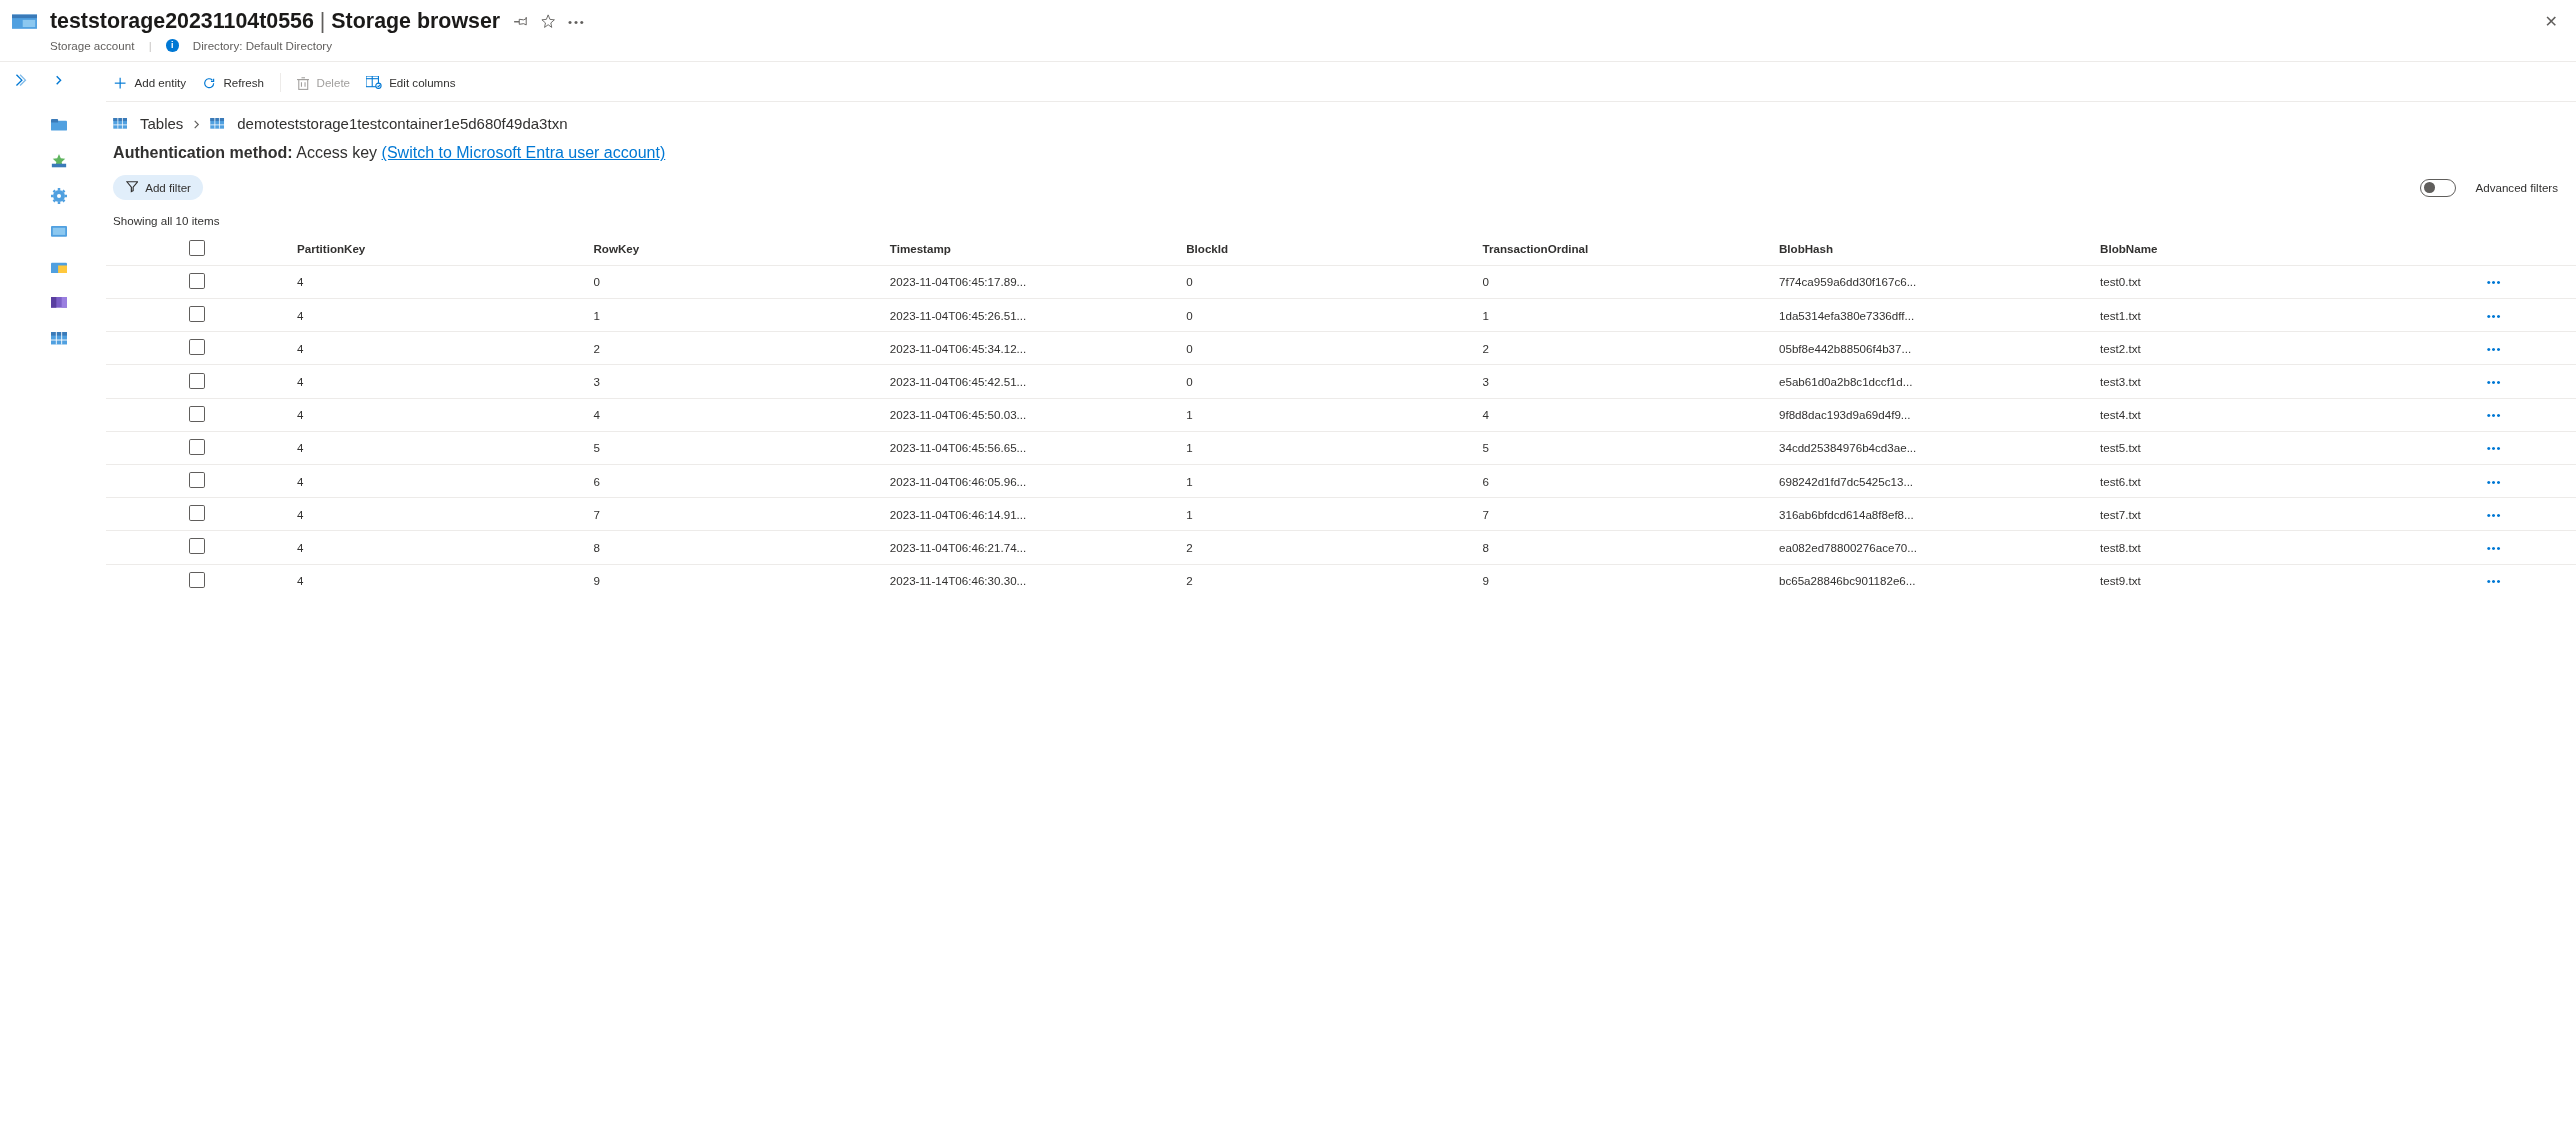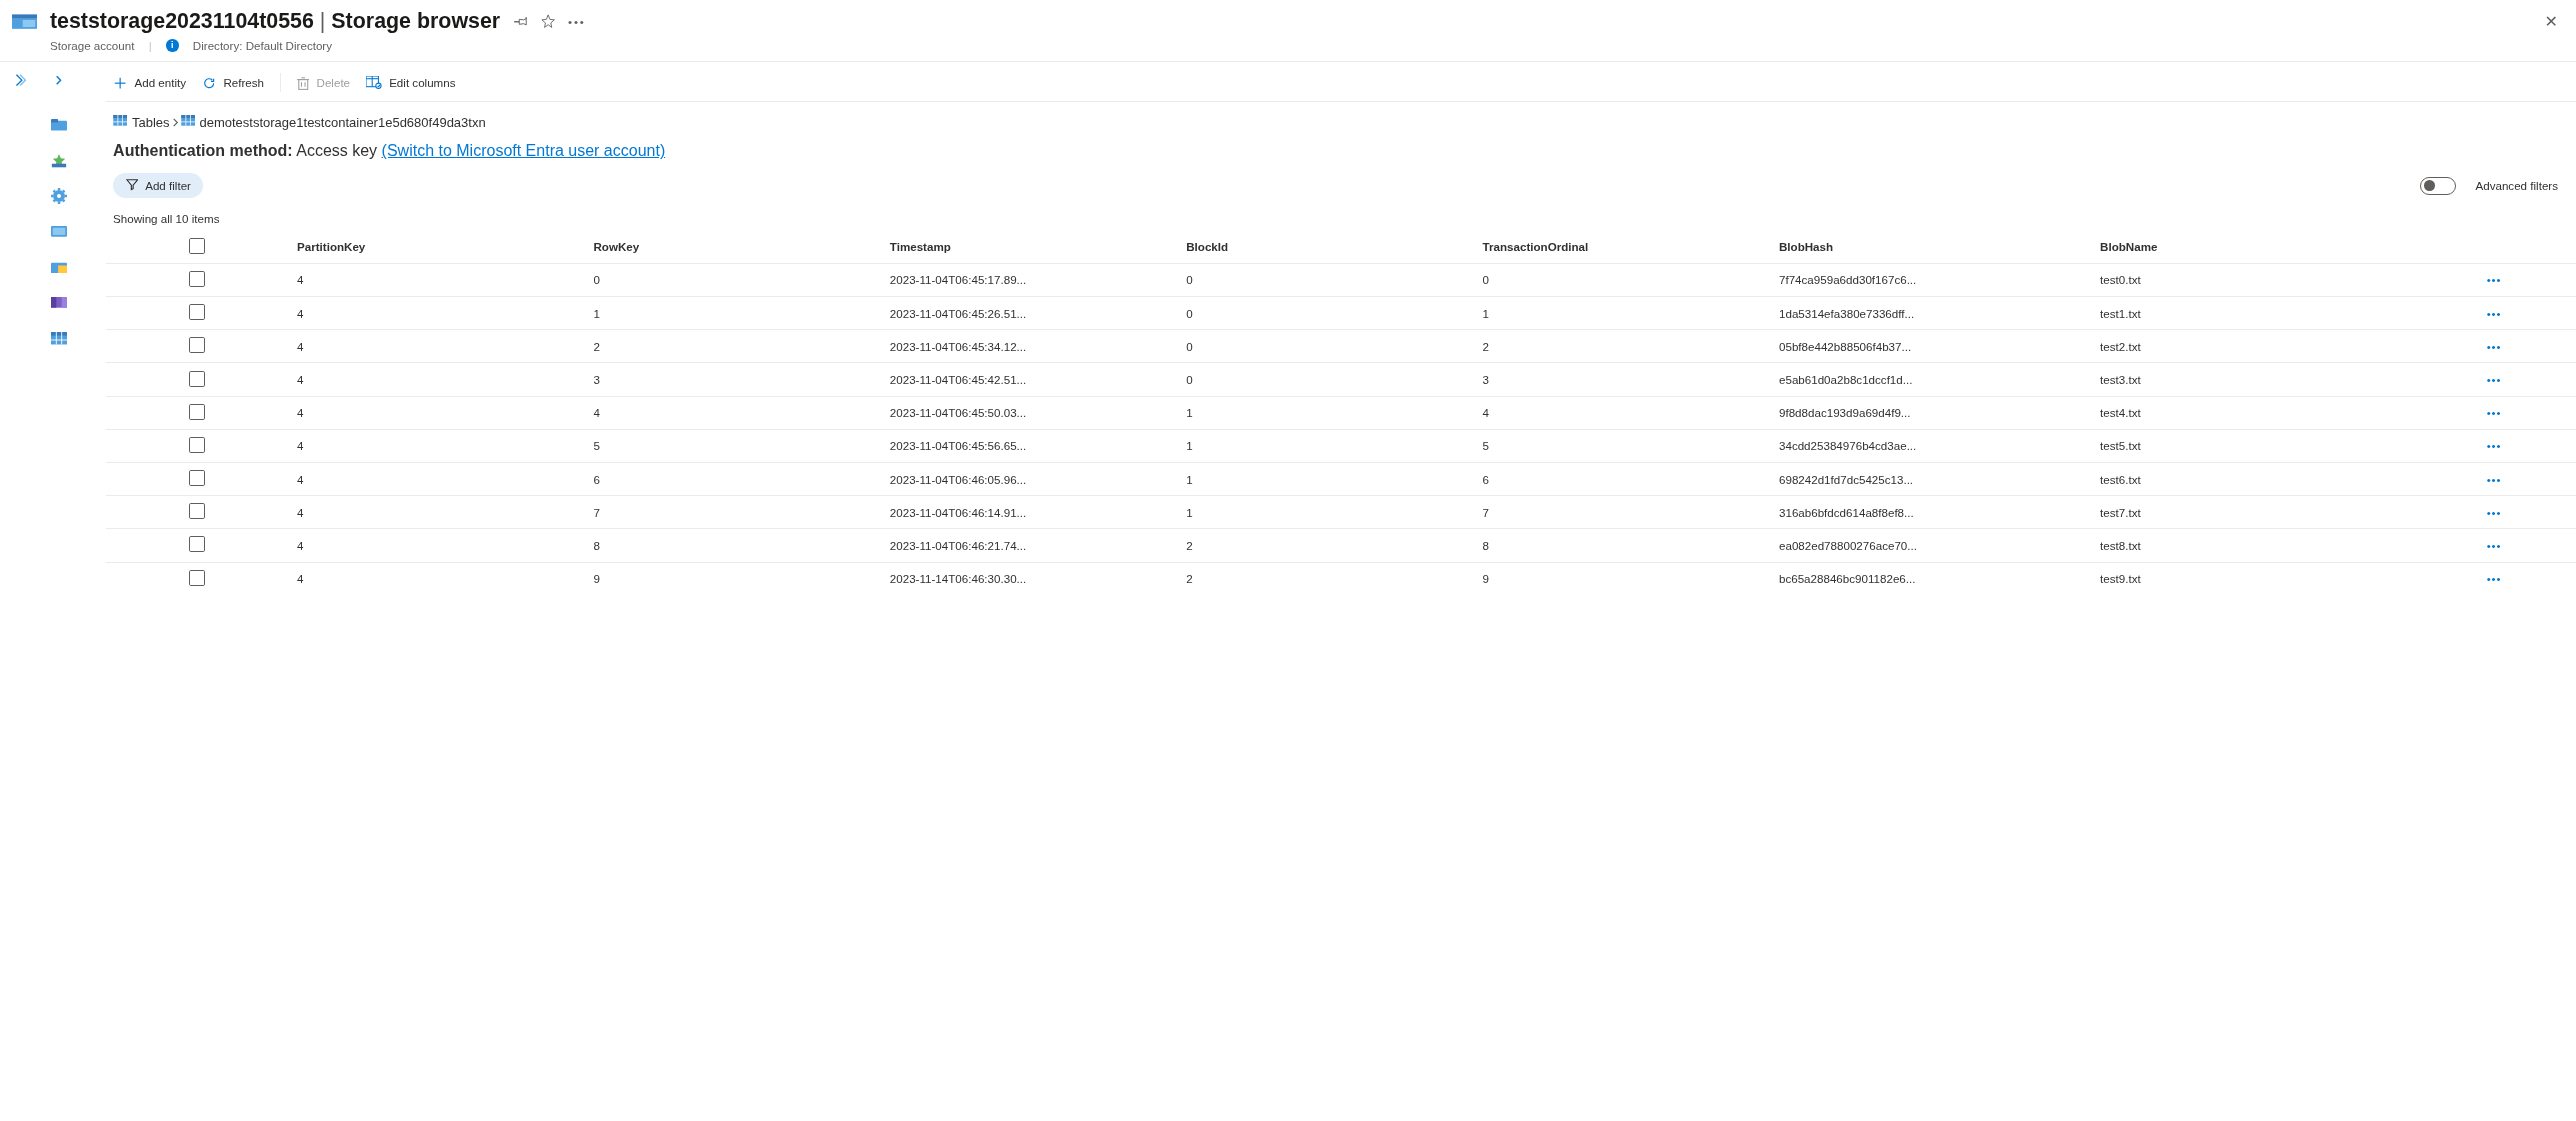--- a/index.html
+++ b/index.html
@@ -34,21 +34,21 @@
 
     
     .toolbar { display:flex; align-items:center; gap: 16px; padding: 10.7px 18px 9px 7.1px; border-bottom:0.9px solid #edebe9; }
     .tbtn { display:flex; align-items:center; gap:7.1px; cursor:pointer; color:#323130; font-size:11.6px; }
     .tbtn.disabled { color:#a19f9d; cursor:default; }
     .tbtn .ticon { color:#0078d4; display:flex; align-items:center; }
     .tbtn.disabled .ticon { color:#a19f9d; }
     .tdivider { width:0.9px; height:19.6px; background:#edebe9; }
 
     
-    .breadcrumb { display:flex; gap:1px; padding: 12.5px 18px 0 7.1px; font-size:13px; }
+    .breadcrumb { display:flex; align-items:center; gap:9px; padding: 12.5px 18px 0 7.1px; font-size:15px; }
     .breadcrumb a { color:#323130; text-decoration:none; cursor:pointer; }
     .breadcrumb .chev { color:#605e5c; }
     .breadcrumb .tbl-icon { color:#0078d4; display:inline-flex; margin-right:3.6px; }
 
     .auth-line { padding: 12.5px 18px 0 7.1px; font-size:16px; }
     .auth-line b { font-weight:600; }
     .auth-line a { color:#0078d4; text-decoration:underline; cursor:pointer; }
 
     
     .filter-row { display:flex; align-items:center; padding: 12.5px 18px 0 7.1px; }

